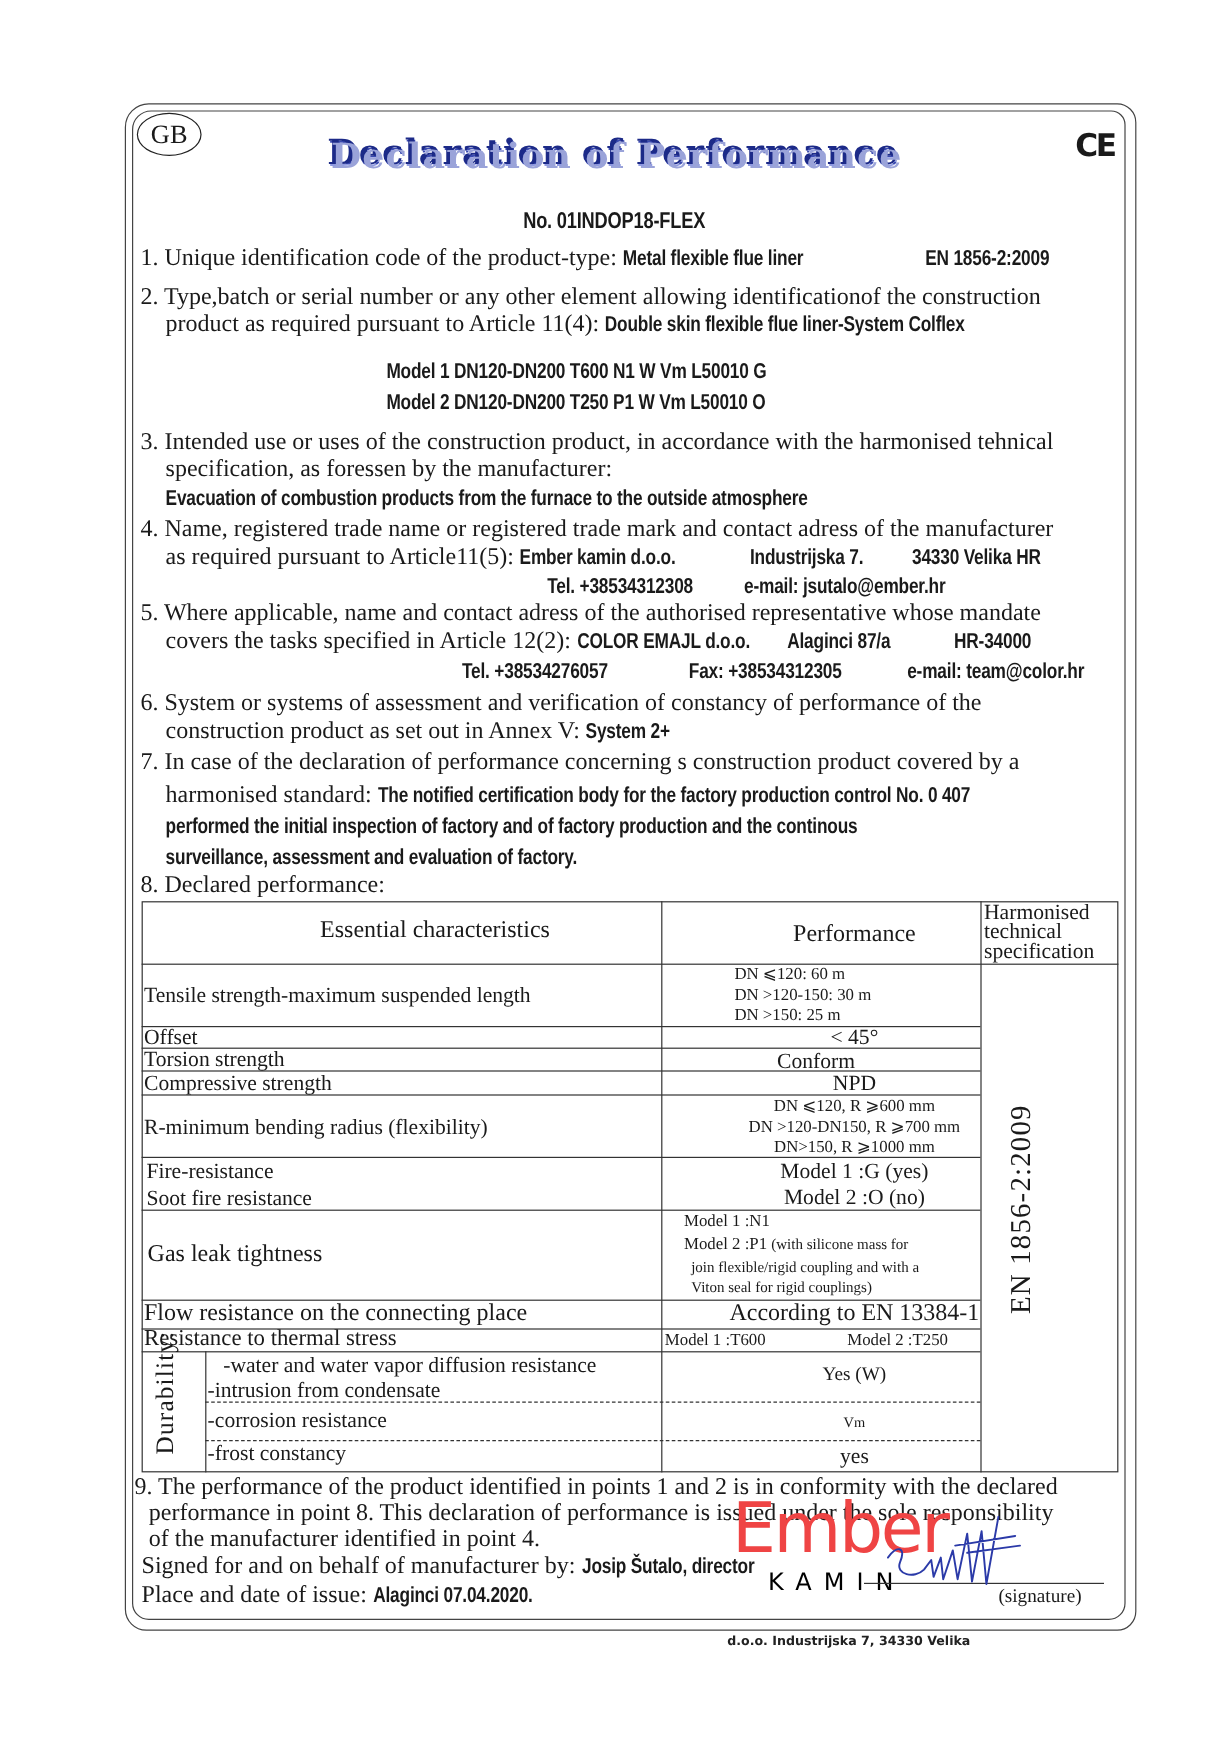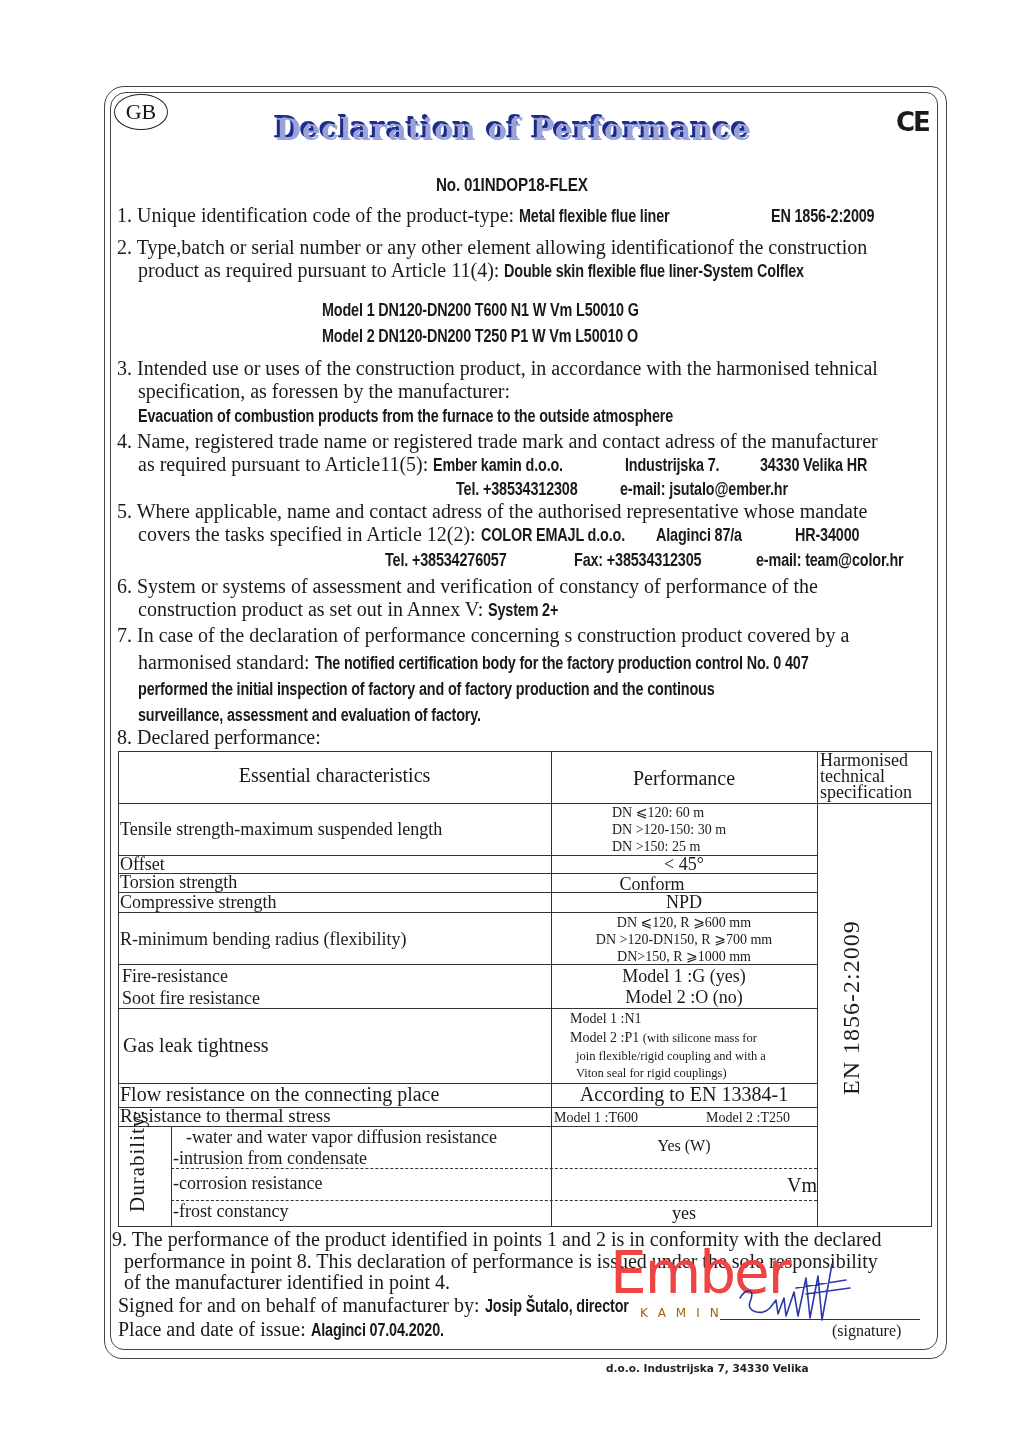--- a/index.html
+++ b/index.html
@@ -30,32 +30,32 @@
   .doc-number .bold { transform-origin: center center; }
 
   .line { position: absolute; font-size: 20px; white-space: nowrap; line-height: 22px; }
   .line .bold { font-size: 18px; }
   .cell { position: absolute; border: 1px solid #333; box-sizing: border-box; }
   .hline { position: absolute; height: 0; border-top: 1px solid #333; }
   .dash { position: absolute; height: 0; border-top: 1.5px dashed #333; }
   .txt { position: absolute; white-space: nowrap; font-size: 18px; line-height: 20px; }
   .txt-sm { position: absolute; white-space: nowrap; font-size: 14px; line-height: 15px; }
   .txt-xs { position: absolute; white-space: nowrap; font-size: 12.5px; line-height: 14px; }
-  .center { text-align: center; }
+  .center { text-align: center; padding-left: 28px; }
 
   .vert-spec { position: absolute; left: 838px; top: 1095px; transform: rotate(-90deg); transform-origin: left top;
                font-size: 24px; white-space: nowrap; letter-spacing: 1px; }
   .vert-dur { position: absolute; left: 125px; top: 1212px; transform: rotate(-90deg); transform-origin: left top;
               font-size: 21px; white-space: nowrap; letter-spacing: 1px; }
 
   
   .stamp-word { position: absolute; left: 610px; top: 1243px; font-family: "DejaVu Sans", sans-serif;
                 font-size: 58px; color: #ef4444; letter-spacing: -2px; line-height: 60px; }
   .stamp-sub { position: absolute; left: 640px; top: 1306px; font-family: "DejaVu Sans", sans-serif;
-               font-size: 12px; letter-spacing: 10px; color: #a16207; }
+               font-size: 20px; letter-spacing: 10px; color: #000000; }
   .stamp-addr { position: absolute; left: 606px; top: 1362px; font-family: "DejaVu Sans", sans-serif;
                 font-size: 10.5px; font-weight: bold; color: #222; }
   .sig-line { position: absolute; left: 720px; top: 1319px; width: 200px; border-top: 1.2px solid #333; }
   .sig-label { position: absolute; left: 832px; top: 1322px; font-size: 16px; }
   .sig-scribble { position: absolute; left: 736px; top: 1258px; width: 120px; height: 66px; }
 </style>
 </head>
 <body>
 
 <div class="frame-outer"></div>
@@ -219,21 +219,21 @@
 
   <div class="txt" style="left:120px; top:1106px; font-size:19px;">Resistance to thermal stress</div>
   <div class="txt-sm" style="left:554px; top:1110px;">Model 1 :T600</div>
   <div class="txt-sm" style="left:706px; top:1110px;">Model 2 :T250</div>
 
   <div class="vert-dur">Durability:</div>
   <div class="txt" style="left:186px; top:1127px;">-water and water vapor diffusion resistance</div>
   <div class="txt" style="left:173px; top:1148px;">-intrusion from condensate</div>
   <div class="txt-sm center" style="left:551px; top:1138px; width:266px; font-size:16px;">Yes (W)</div>
   <div class="txt" style="left:173px; top:1173px;">-corrosion resistance</div>
-  <div class="txt-sm center" style="left:551px; top:1178px; width:266px; font-size:20px;text-align:right;">Vm</div>
+  <div class="txt-sm center" style="left:551px; top:1178px; width:266px; font-size:12px;">Vm</div>
   <div class="txt" style="left:173px; top:1201px;">-frost constancy</div>
   <div class="txt center" style="left:551px; top:1203px; width:266px;">yes</div>
 
   <div class="vert-spec">EN 1856-2:2009</div>
 </div>
 
 <div class="line" style="left:112px; top:1228px;">9. The performance of the product identified in points 1 and 2 is in conformity with the declared</div>
 <div class="line" style="left:124px; top:1250px;">performance in point 8. This declaration of performance is issued under the sole responsibility</div>
 <div class="line" style="left:124px; top:1271px;">of the manufacturer identified in point 4.</div>
 <div class="line" style="left:118px; top:1294px;">

